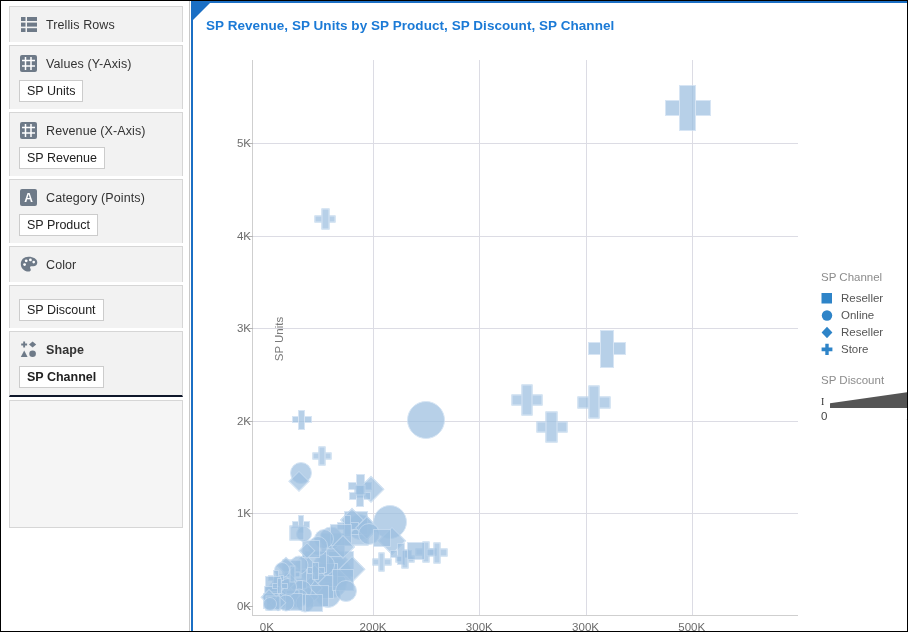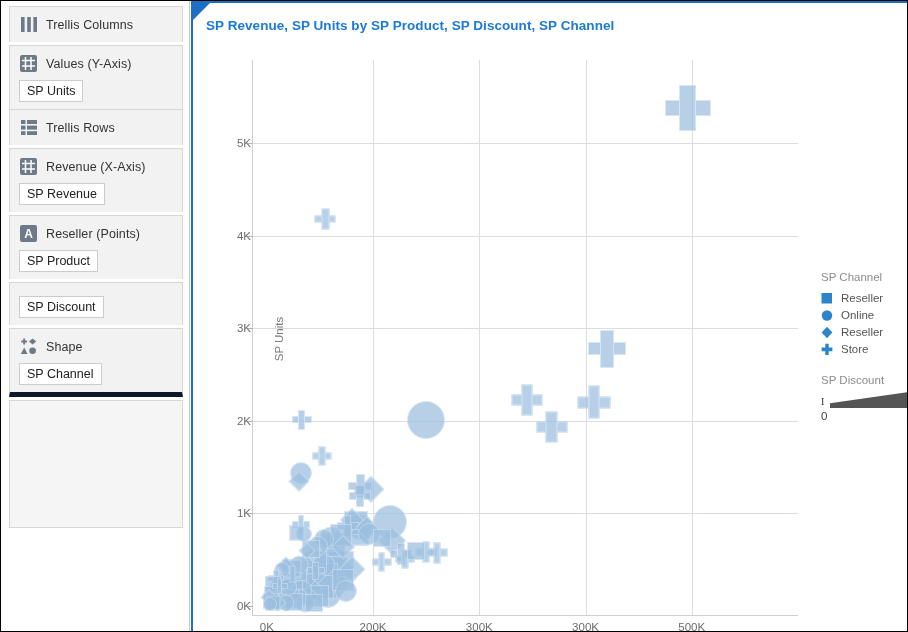--- a/index.html
+++ b/index.html
@@ -26,21 +26,21 @@
     border-right: 1px solid #c8c8c8;
     padding: 5px 6px 6px 8px;
   }
   .shelf {
     position: relative;
     background: #f2f2f2;
     border: 1px solid #d6d6d6;
     border-bottom: none;
     padding: 7px 8px 7px 9px;
   }
-  .shelf.last { border-bottom: 5px solid #0f172a; }
+  .shelf.last { border-bottom: 2px solid #0f172a; font-weight: bold; }
   .shelf.gap { border-top: 1px solid #d6d6d6; margin-top: 3px; }
   .shelf-row {
     display: flex; align-items: center; gap: 8px;
     height: 21px;
   }
   .shelf-label {
     font-size: 12.5px; color: #333333; letter-spacing: 0.1px;
     white-space: nowrap;
   }
   .shelf-icon {
@@ -215,30 +215,34 @@
   }
 </style>
 </head>
 <body>
 
 <div id="root">
 
   <div id="config-panel">
 
 
+
     <div class="shelf">
       <div class="shelf-row">
         <span class="shelf-icon">
           <svg width="16" height="15" viewBox="0 0 16 15">
-            <rect x="0" y="0" width="3.6" height="15" fill="#6e7a88"></rect>
-            <rect x="6.2" y="0" width="3.6" height="15" fill="#6e7a88"></rect>
-            <rect x="12.4" y="0" width="3.6" height="15" fill="#6e7a88"></rect>
+            <rect x="0" y="0" width="4.5" height="4" fill="#6e7a88"></rect>
+            <rect x="6" y="0" width="10" height="4" fill="#6e7a88"></rect>
+            <rect x="0" y="5.6" width="4.5" height="4" fill="#6e7a88"></rect>
+            <rect x="6" y="5.6" width="10" height="4" fill="#6e7a88"></rect>
+            <rect x="0" y="11.2" width="4.5" height="4" fill="#6e7a88"></rect>
+            <rect x="6" y="11.2" width="10" height="4" fill="#6e7a88"></rect>
           </svg>
         </span>
-        <span class="shelf-label">Trellis Columns</span>
+        <span class="shelf-label">Trellis Rows</span>
       </div>
     </div>
 
     <div class="shelf gap">
       <div class="shelf-row">
         <span class="shelf-icon">
           <svg width="17" height="17" viewBox="0 0 17 17">
             <rect x="0" y="0" width="17" height="17" rx="2" fill="#6e7a88"></rect>
             <g stroke="#ffffff" stroke-width="1.5">
               <line x1="5.5" y1="2" x2="5.5" y2="15"></line>
@@ -246,36 +250,20 @@
               <line x1="2" y1="5.5" x2="15" y2="5.5"></line>
               <line x1="2" y1="11" x2="15" y2="11"></line>
             </g>
           </svg>
         </span>
         <span class="shelf-label">Values (Y-Axis)</span>
       </div>
       <div class="chip">SP Units</div>
     </div>
 
-    <div class="shelf">
-      <div class="shelf-row">
-        <span class="shelf-icon">
-          <svg width="16" height="15" viewBox="0 0 16 15">
-            <rect x="0" y="0" width="4.5" height="4" fill="#6e7a88"></rect>
-            <rect x="6" y="0" width="10" height="4" fill="#6e7a88"></rect>
-            <rect x="0" y="5.6" width="4.5" height="4" fill="#6e7a88"></rect>
-            <rect x="6" y="5.6" width="10" height="4" fill="#6e7a88"></rect>
-            <rect x="0" y="11.2" width="4.5" height="4" fill="#6e7a88"></rect>
-            <rect x="6" y="11.2" width="10" height="4" fill="#6e7a88"></rect>
-          </svg>
-        </span>
-        <span class="shelf-label">Trellis Rows</span>
-      </div>
-    </div>
-
     <div class="shelf gap">
       <div class="shelf-row">
         <span class="shelf-icon">
           <svg width="17" height="17" viewBox="0 0 17 17">
             <rect x="0" y="0" width="17" height="17" rx="2" fill="#6e7a88"></rect>
             <g stroke="#ffffff" stroke-width="1.5">
               <line x1="5.5" y1="2" x2="5.5" y2="15"></line>
               <line x1="11" y1="2" x2="11" y2="15"></line>
               <line x1="2" y1="5.5" x2="15" y2="5.5"></line>
               <line x1="2" y1="11" x2="15" y2="11"></line>
@@ -288,25 +276,39 @@
     </div>
 
     <div class="shelf gap">
       <div class="shelf-row">
         <span class="shelf-icon">
           <svg width="17" height="17" viewBox="0 0 17 17">
             <rect x="0" y="0" width="17" height="17" rx="2" fill="#6e7a88"></rect>
             <text x="8.5" y="13" font-size="12" font-family="Liberation Sans, sans-serif" font-weight="bold" fill="#ffffff" text-anchor="middle">A</text>
           </svg>
         </span>
-        <span class="shelf-label">Reseller (Points)</span>
+        <span class="shelf-label">Category (Points)</span>
       </div>
       <div class="chip">SP Product</div>
     </div>
 
+    <div class="shelf gap">
+      <div class="shelf-row">
+        <span class="shelf-icon">
+          <svg width="18" height="17" viewBox="0 0 18 17">
+            <path d="M8.5 0.8 C3.8 0.8 0.8 4 0.8 8 C0.8 12.2 4.2 15.6 8.6 15.6 C10 15.6 10.8 14.8 10.8 13.8 C10.8 12.8 10 12.4 10 11.5 C10 10.7 10.7 10.2 11.6 10.2 L13.2 10.2 C15.8 10.2 17.3 8.7 17.3 6.4 C17.3 3.1 13.4 0.8 8.5 0.8 Z" fill="#6e7a88"></path>
+            <circle cx="4.6" cy="8.6" r="1.4" fill="#ffffff"></circle>
+            <circle cx="6.2" cy="4.8" r="1.4" fill="#ffffff"></circle>
+            <circle cx="10.4" cy="3.9" r="1.4" fill="#ffffff"></circle>
+            <circle cx="13.7" cy="6.1" r="1.3" fill="#ffffff"></circle>
+          </svg>
+        </span>
+        <span class="shelf-label">Color</span>
+      </div>
+    </div>
 
     <div class="shelf gap">
       <div class="chip">SP Discount</div>
     </div>
 
     <div class="shelf gap last">
       <div class="shelf-row">
         <span class="shelf-icon">
           <svg width="18" height="17" viewBox="0 0 18 17">
             <path d="M3.2 0.6 L5.1 0.6 L5.1 2.6 L7.1 2.6 L7.1 4.5 L5.1 4.5 L5.1 6.5 L3.2 6.5 L3.2 4.5 L1.2 4.5 L1.2 2.6 L3.2 2.6 Z" fill="#6e7a88"></path>

